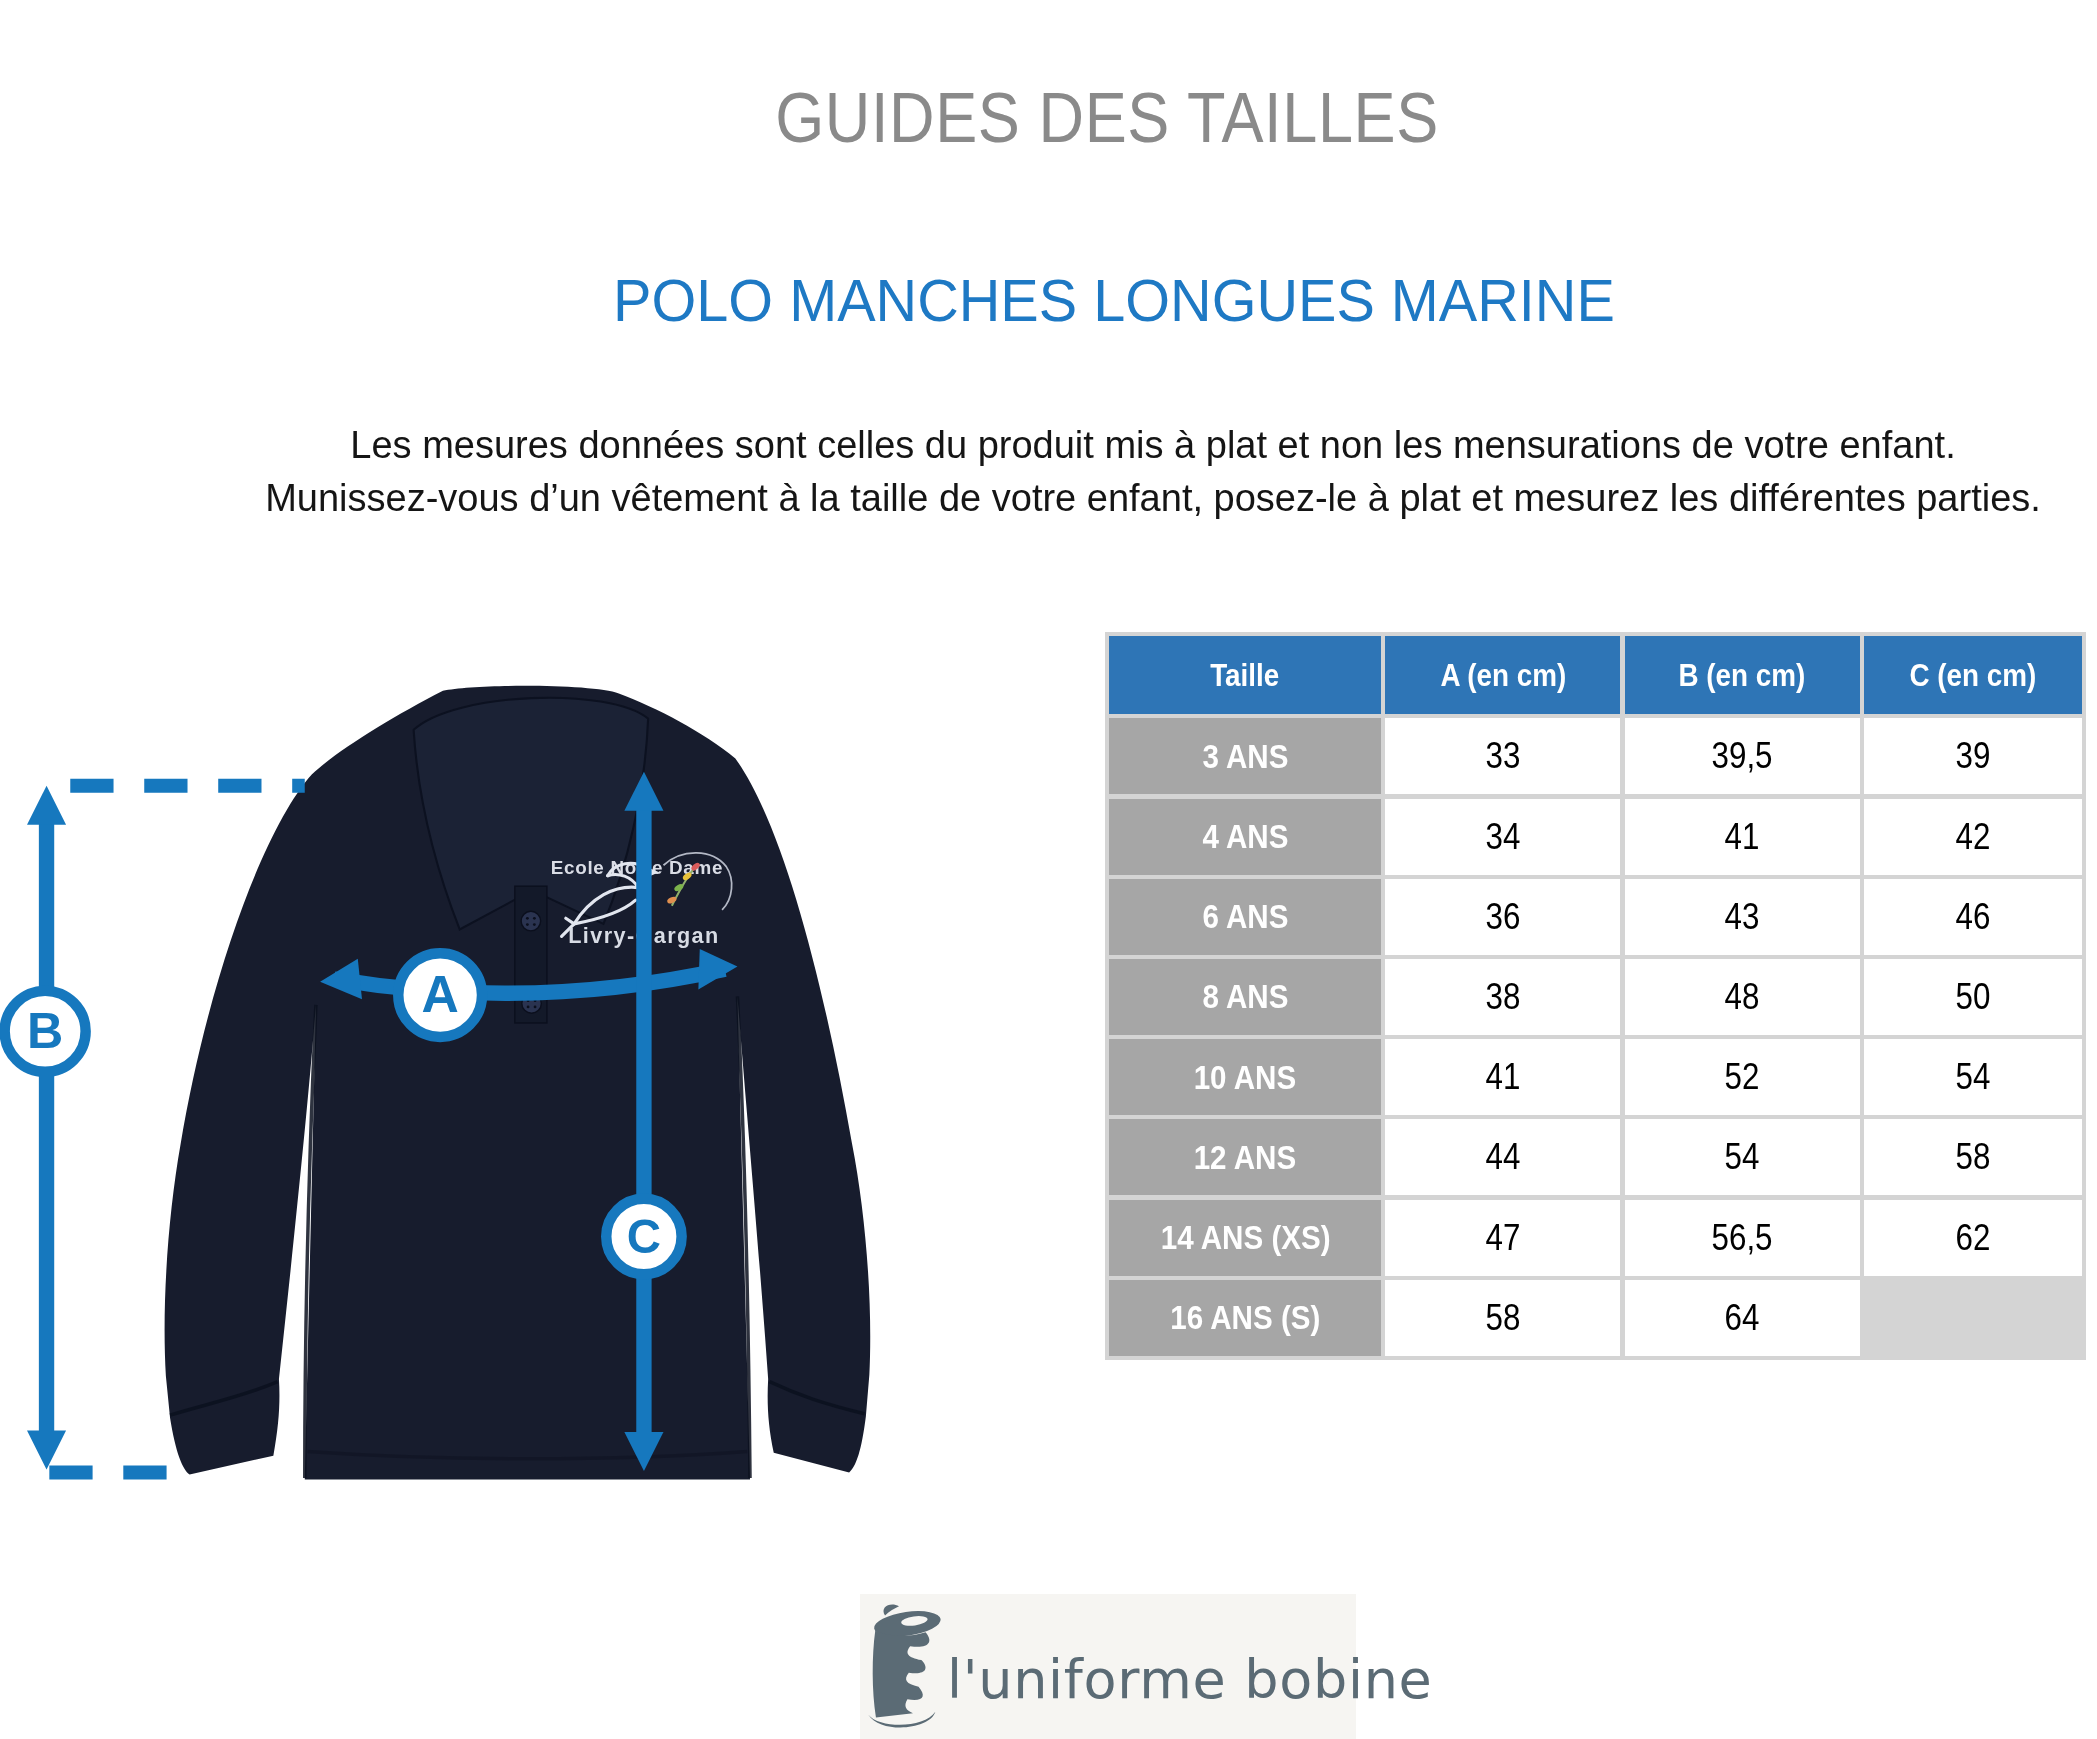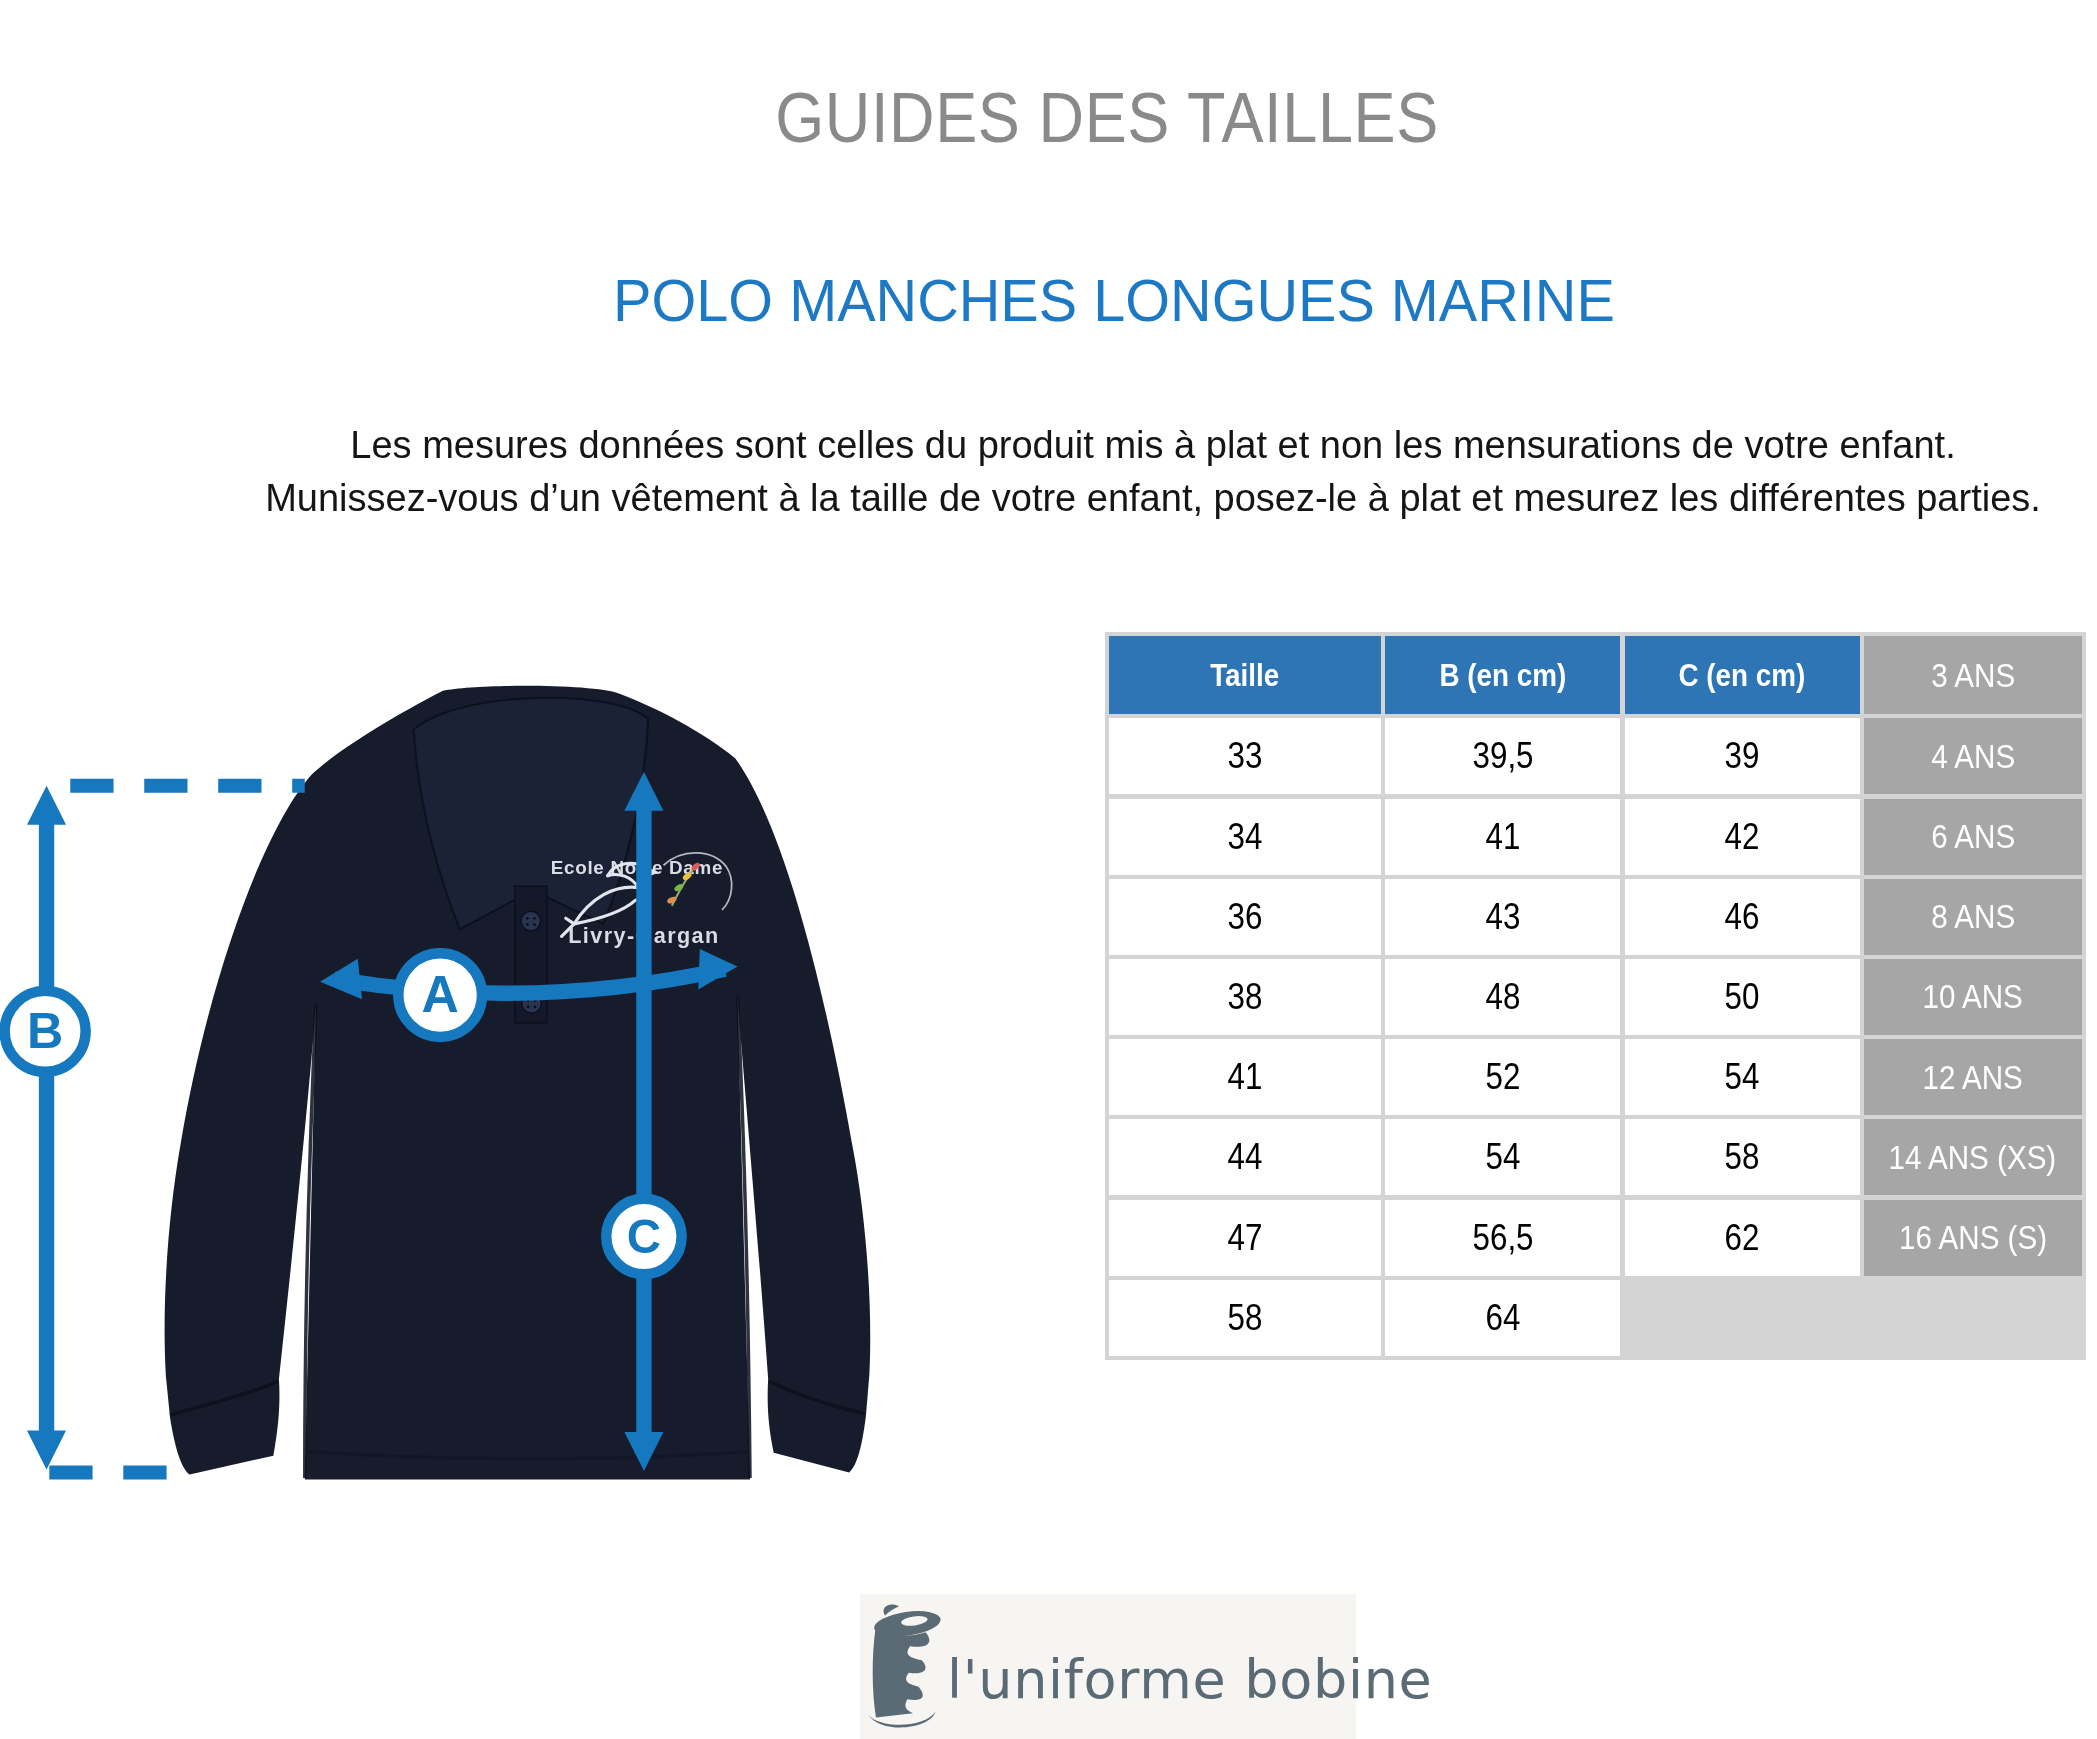--- a/index.html
+++ b/index.html
@@ -26,21 +26,21 @@
   
   .size-table{
     position:absolute;left:1105px;top:632px;
     display:grid;
     grid-template-columns:272px 235px 235px 218px;
     grid-template-rows:78px repeat(8,76px);
     gap:4.2px;padding:4.2px;background:#d4d4d4;
   }
   .cell{display:flex;align-items:center;justify-content:center;}
   .cell.head{background:#2e75b6;color:#ffffff;font-weight:700;font-size:32px;}
-  .cell.rowlabel{background:#a6a6a6;color:#ffffff;font-weight:400;font-size:34px;}
+  .cell.rowlabel{background:#a6a6a6;color:#ffffff;font-weight:700;font-size:34px;}
   .cell.val{background:#ffffff;color:#000000;font-weight:400;font-size:36px;}
   .cond{display:inline-block;transform:scaleX(0.87);white-space:nowrap;}
   
   .logo-box{
     position:absolute;left:860px;top:1594px;width:496px;height:146px;background:#f6f5f2;
   }
   .logo-text{
     position:absolute;left:87px;top:54px;width:401px;text-align:center;
     font-size:54px;font-weight:400;color:#5b6b75;letter-spacing:0.7px;
     font-family:"DejaVu Sans", sans-serif;white-space:nowrap;
@@ -178,20 +178,23 @@
         <text x="922" y="915" font-size="68" font-weight="700" fill="#1678be" text-anchor="middle">C</text>
       </g>
     </g>
   </svg>
 
   <div class="size-table">
     <div class="cell head">
         <span class="cond">Taille</span>
       </div>
     <div class="cell head">
+        <span class="cond">A (en cm)</span>
+      </div>
+    <div class="cell head">
         <span class="cond">B (en cm)</span>
       </div>
     <div class="cell head">
         <span class="cond">C (en cm)</span>
       </div>
 
     <div class="cell rowlabel">
         <span class="cond">3 ANS</span>
       </div>
     <div class="cell val">

